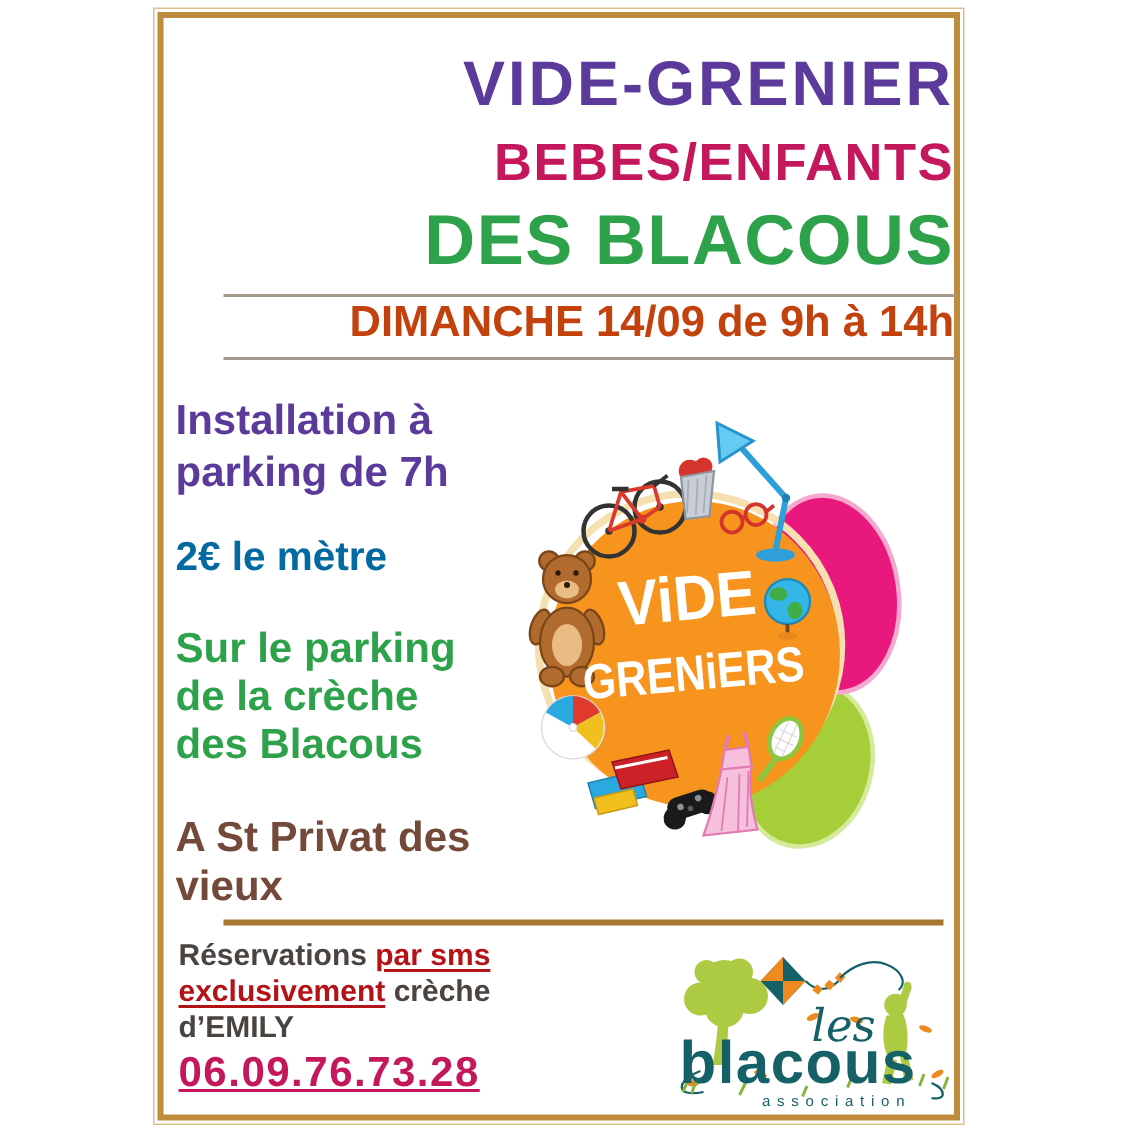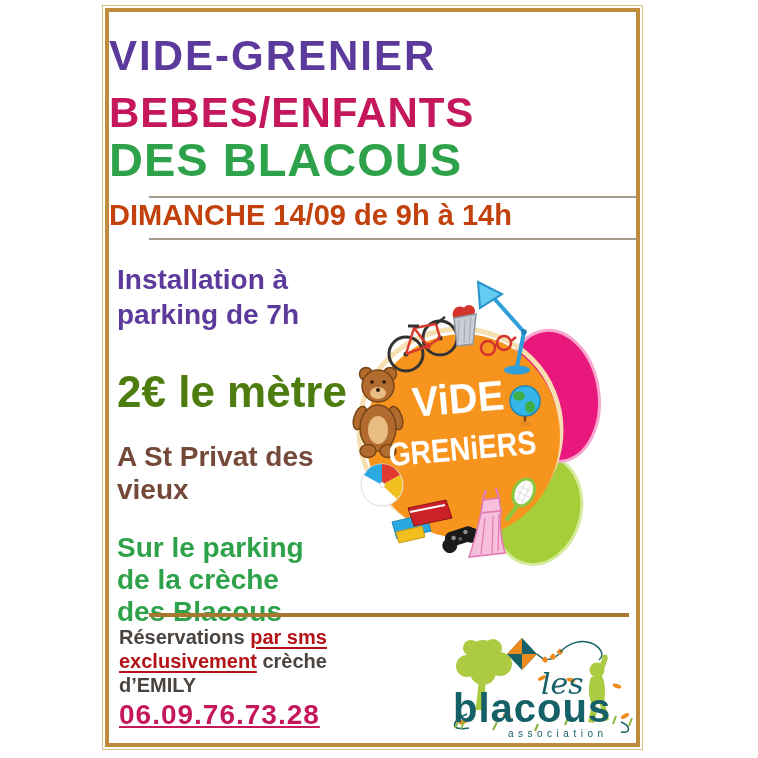--- a/index.html
+++ b/index.html
@@ -4,31 +4,31 @@
 <style>
   html,body{margin:0;padding:0;}
   body{
     width:758px;height:758px;background:#ffffff;position:relative;
     font-family:"Liberation Sans",sans-serif;
   }
   #frame{
     position:absolute;left:105px;top:8px;width:527px;height:731px;
     background:#fff;border:4px solid #BE8C3C;outline:1px solid #DCC08A;outline-offset:2px;
   }
-  .ttl{position:absolute;left:0;right:0;text-align:left;font-weight:bold;white-space:nowrap;}
+  .ttl{position:absolute;left:0;right:0;text-align:right;font-weight:bold;white-space:nowrap;}
   #t1{top:20px;font-size:42px;color:#5C3A9B;letter-spacing:2px;}
-  #t2{top:77px;font-size:42px;color:#C4175C;letter-spacing:1px;}
+  #t2{top:77px;font-size:35px;color:#C4175C;letter-spacing:1px;}
   #t3{top:120px;font-size:47px;color:#2EA24A;letter-spacing:1px;}
   .rule{position:absolute;left:40px;width:488px;height:2px;background:#A59A8C;}
   #r1{top:184px}
   #r2{top:226px}
   #date{top:187px;font-size:29px;color:#c2410c;}
   #leftcol{position:absolute;left:8px;top:250px;width:262px;text-align:left;font-weight:bold;}
   #installation{font-size:28px;line-height:35px;color:#5C3A9B;}
-  #price{font-size:44px;line-height:38px;color:#4d7c0f;margin-top:41px;}
+  #price{font-size:27px;line-height:38px;color:#0369a1;margin-top:20px;}
   #parking{font-size:28px;line-height:32px;color:#2EA24A;margin-top:26px;}
   #location{font-size:28px;line-height:33px;color:#74493A;margin-top:29px;}
   #illus{position:absolute;left:237px;top:256px;width:290px;height:327px;}
   #sep{position:absolute;left:40px;top:601px;width:480px;height:4px;background:#A8782E;}
   #resv{position:absolute;left:10px;top:613px;width:300px;text-align:left;font-weight:bold;
         font-size:20px;line-height:24px;color:#4A4440;}
   .red{color:#B31217;text-decoration:underline;text-decoration-thickness:2px;text-underline-offset:3px;}
   #phone{font-size:28px;color:#C4175C;margin-top:6px;letter-spacing:1px;text-decoration:underline;}
   #logo{position:absolute;left:336px;top:618px;width:194px;height:114px;}
 </style>
@@ -44,28 +44,28 @@
   <div id="r1" class="rule"></div>
   <div id="date" class="ttl">DIMANCHE 14/09 de 9h à 14h</div>
   <div id="r2" class="rule"></div>
 
   <div id="leftcol">
     <div id="installation">
       <div>Installation à</div>
       <div>parking de 7h</div>
     </div>
     <div id="price">2€ le mètre</div>
-    <div id="location">
-      <div>A St Privat des</div>
-      <div>vieux</div>
-    </div>
     <div id="parking">
       <div>Sur le parking</div>
       <div>de la crèche</div>
       <div>des Blacous</div>
+    </div>
+    <div id="location">
+      <div>A St Privat des</div>
+      <div>vieux</div>
     </div>
   </div>
 
   <svg id="illus" viewBox="0 0 290 327">
 
     <ellipse cx="192" cy="242" rx="43" ry="55" fill="#A5CE39" stroke="#D6EA9B" stroke-width="3" transform="rotate(14 192 242)"></ellipse>
     <ellipse cx="207" cy="128" rx="46" ry="66" fill="#E9187C" stroke="#F6A8CE" stroke-width="3" transform="rotate(-8 207 128)"></ellipse>
     <circle cx="114" cy="162" r="101" fill="none" stroke="#F6DFB0" stroke-width="5"></circle>
     <ellipse cx="117" cy="168" rx="97" ry="102" fill="#F7941E"></ellipse>
 

